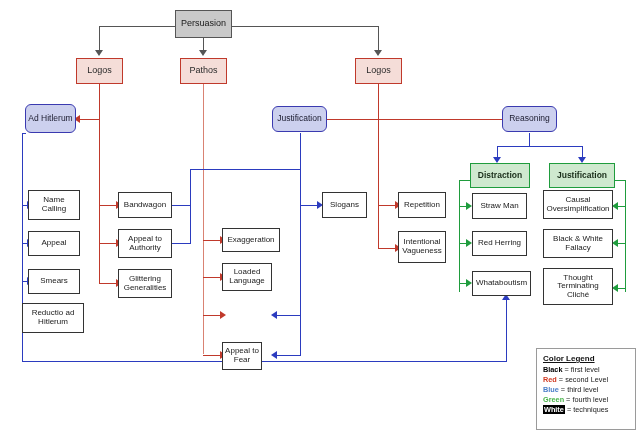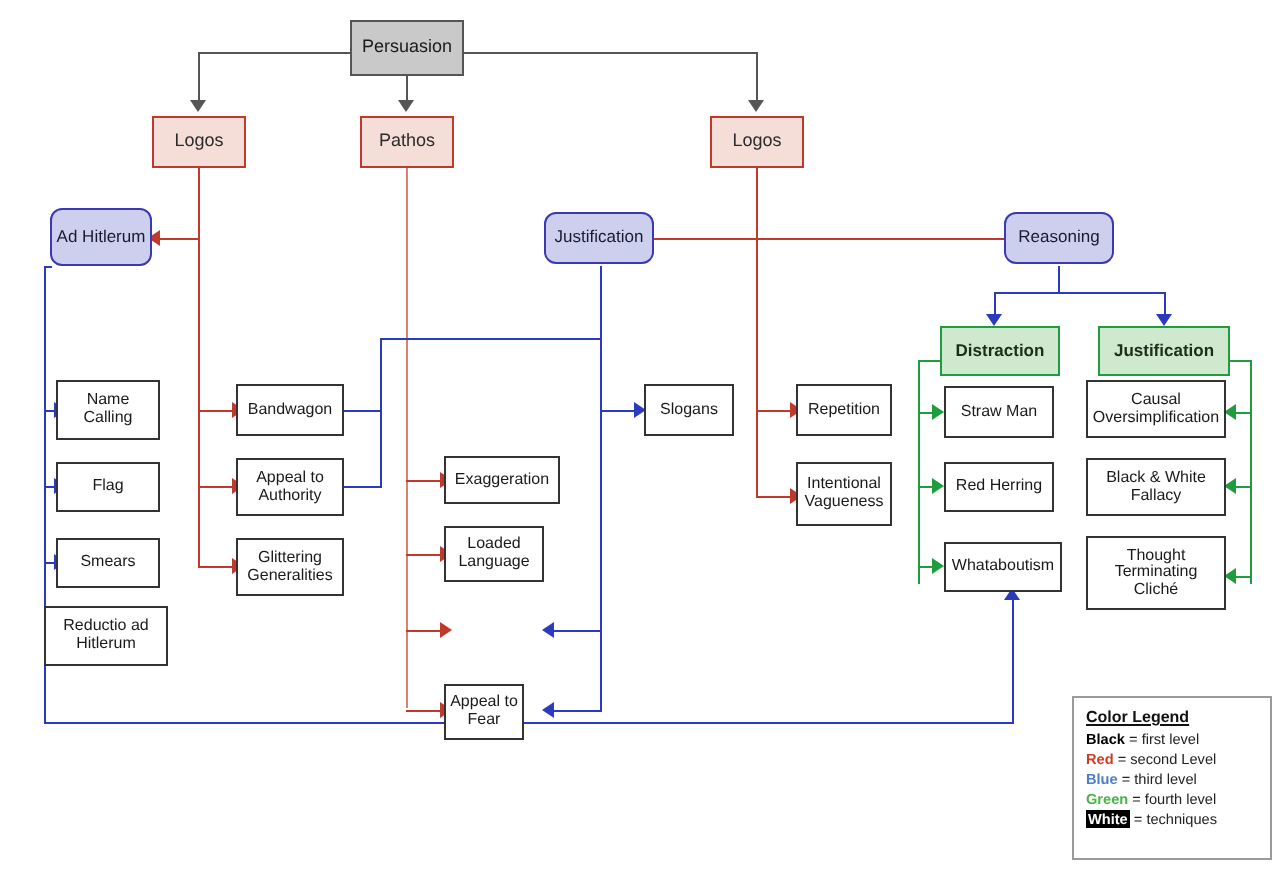--- a/index.html
+++ b/index.html
@@ -187,21 +187,21 @@
     <span>Distraction</span>
   </div>
   <div class="node lvl4" style="left:549px;top:163px;width:66px;height:25px;">
     <span>Justification</span>
   </div>
 
   <div class="node tech" style="left:28px;top:190px;width:52px;height:30px;">
     <span>Name Calling</span>
   </div>
   <div class="node tech" style="left:28px;top:231px;width:52px;height:25px;">
-    <span>Flag</span>
+    <span>Appeal</span>
   </div>
   <div class="node tech" style="left:28px;top:269px;width:52px;height:25px;">
     <span>Smears</span>
   </div>
   <div class="node tech" style="left:22px;top:303px;width:62px;height:30px;">
     <span>Reductio ad Hitlerum</span>
   </div>
 
   <div class="node tech" style="left:118px;top:192px;width:54px;height:26px;">
     <span>Bandwagon</span>

